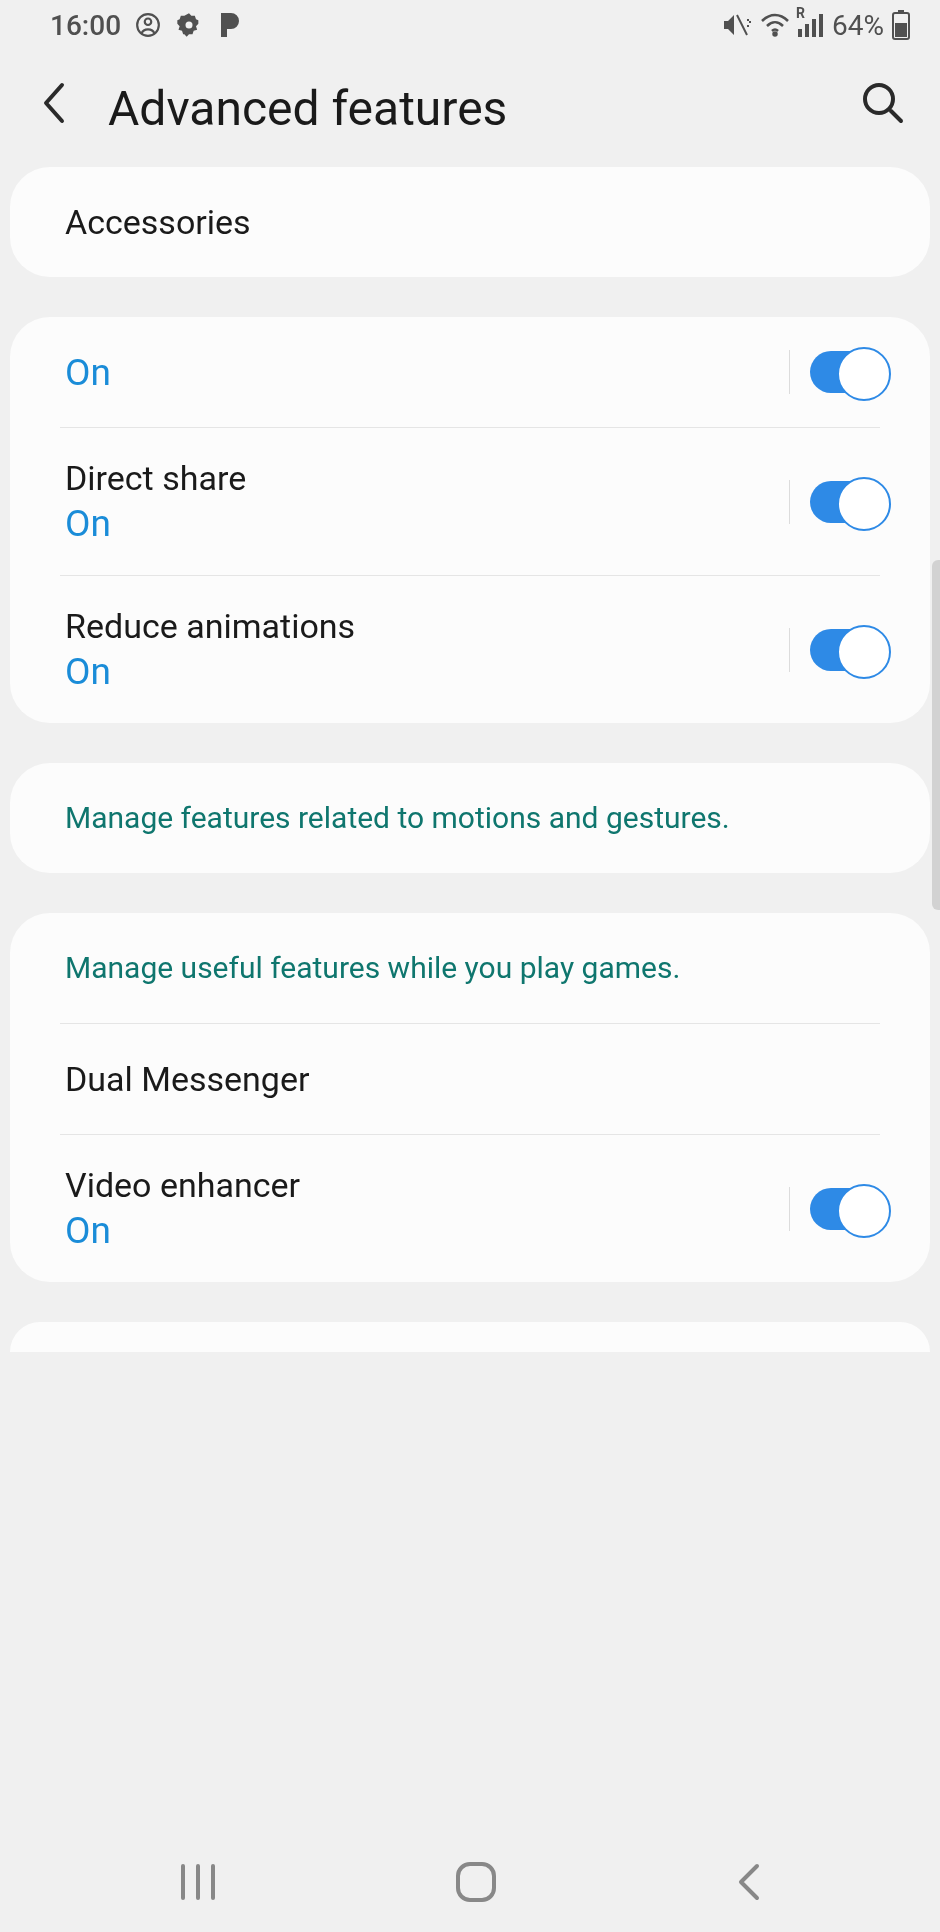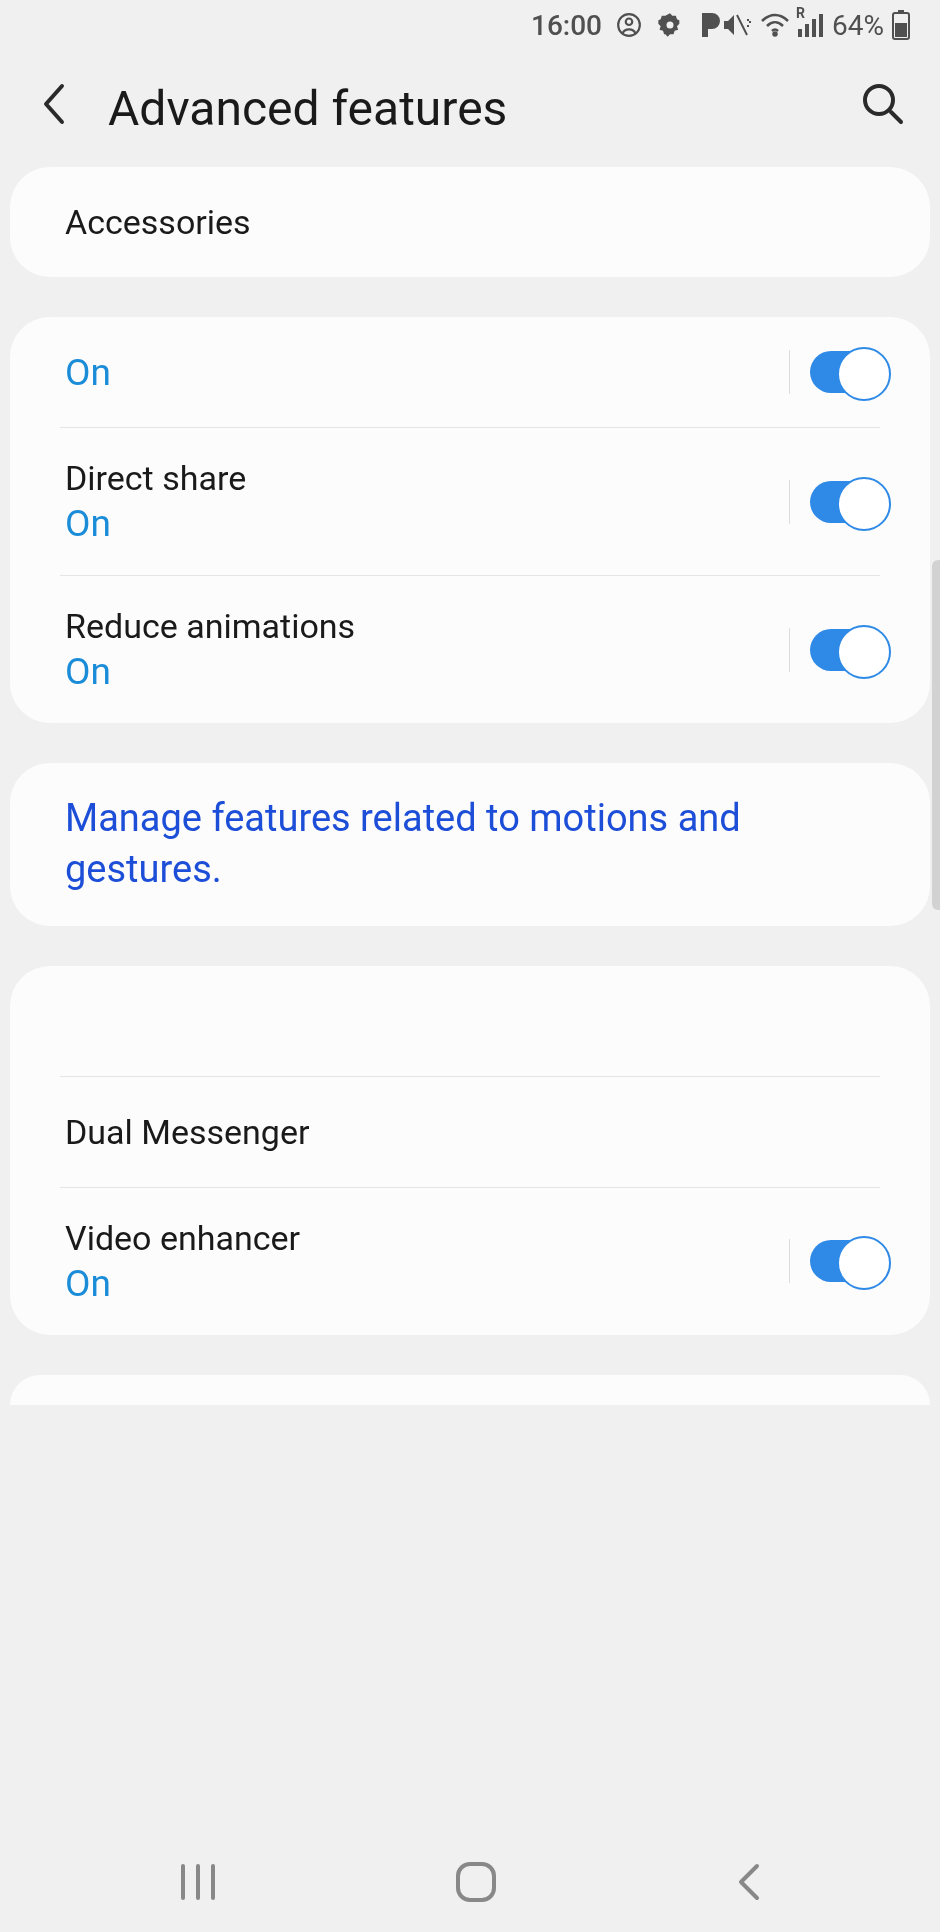--- a/index.html
+++ b/index.html
@@ -6,21 +6,21 @@
   body {
     width: 940px;
     height: 1932px;
     background: #f0f0f0;
     font-family: -apple-system, BlinkMacSystemFont, "Segoe UI", Roboto, sans-serif;
     overflow: hidden;
     position: relative;
   }
   .status-bar {
     display: flex;
-    justify-content: flex-end;
+    justify-content: space-between;
     align-items: center;
     padding: 8px 30px 8px 50px;
     height: 50px;
     color: #505050;
   }
   .status-left {
     display: flex;
     align-items: center;
     gap: 14px;
     font-size: 28px;
@@ -31,21 +31,21 @@
     align-items: center;
     gap: 8px;
     font-size: 28px;
   }
   .status-icon {
     display: inline-flex;
     align-items: center;
   }
   .app-header {
     display: flex;
-    align-items: flex-end;
+    align-items: center;
     padding: 30px 35px 30px 40px;
     gap: 40px;
   }
   .back-chevron {
     font-size: 46px;
     color: #2a2a2a;
     font-weight: 300;
   }
   .header-title {
     font-size: 48px;
@@ -84,22 +84,22 @@
   .row-title {
     font-size: 34px;
     color: #1a1a1a;
     font-weight: 400;
   }
   .row-status {
     font-size: 37px;
     color: #1a8cd8;
   }
   .row-subtitle {
-    font-size: 38px;
-    color: #1d4ed8;
+    font-size: 30px;
+    color: #0f766e;
     line-height: 1.35;
   }
   .divider {
     height: 1px;
     background: #e5e5e5;
     margin: 0 50px;
   }
   .toggle-wrap {
     display: flex;
     align-items: center;
@@ -287,20 +287,21 @@
     <div class="row">
       <div class="row-text">
         <span class="row-subtitle">Manage features related to motions and gestures.</span>
       </div>
     </div>
   </div>
 
   <div class="card">
     <div class="row">
       <div class="row-text">
+        <span class="row-subtitle">Manage useful features while you play games.</span>
       </div>
     </div>
     <div class="divider"></div>
     <div class="row">
       <div class="row-text">
         <span class="row-title">Dual Messenger</span>
       </div>
     </div>
     <div class="divider"></div>
     <div class="row with-toggle">

